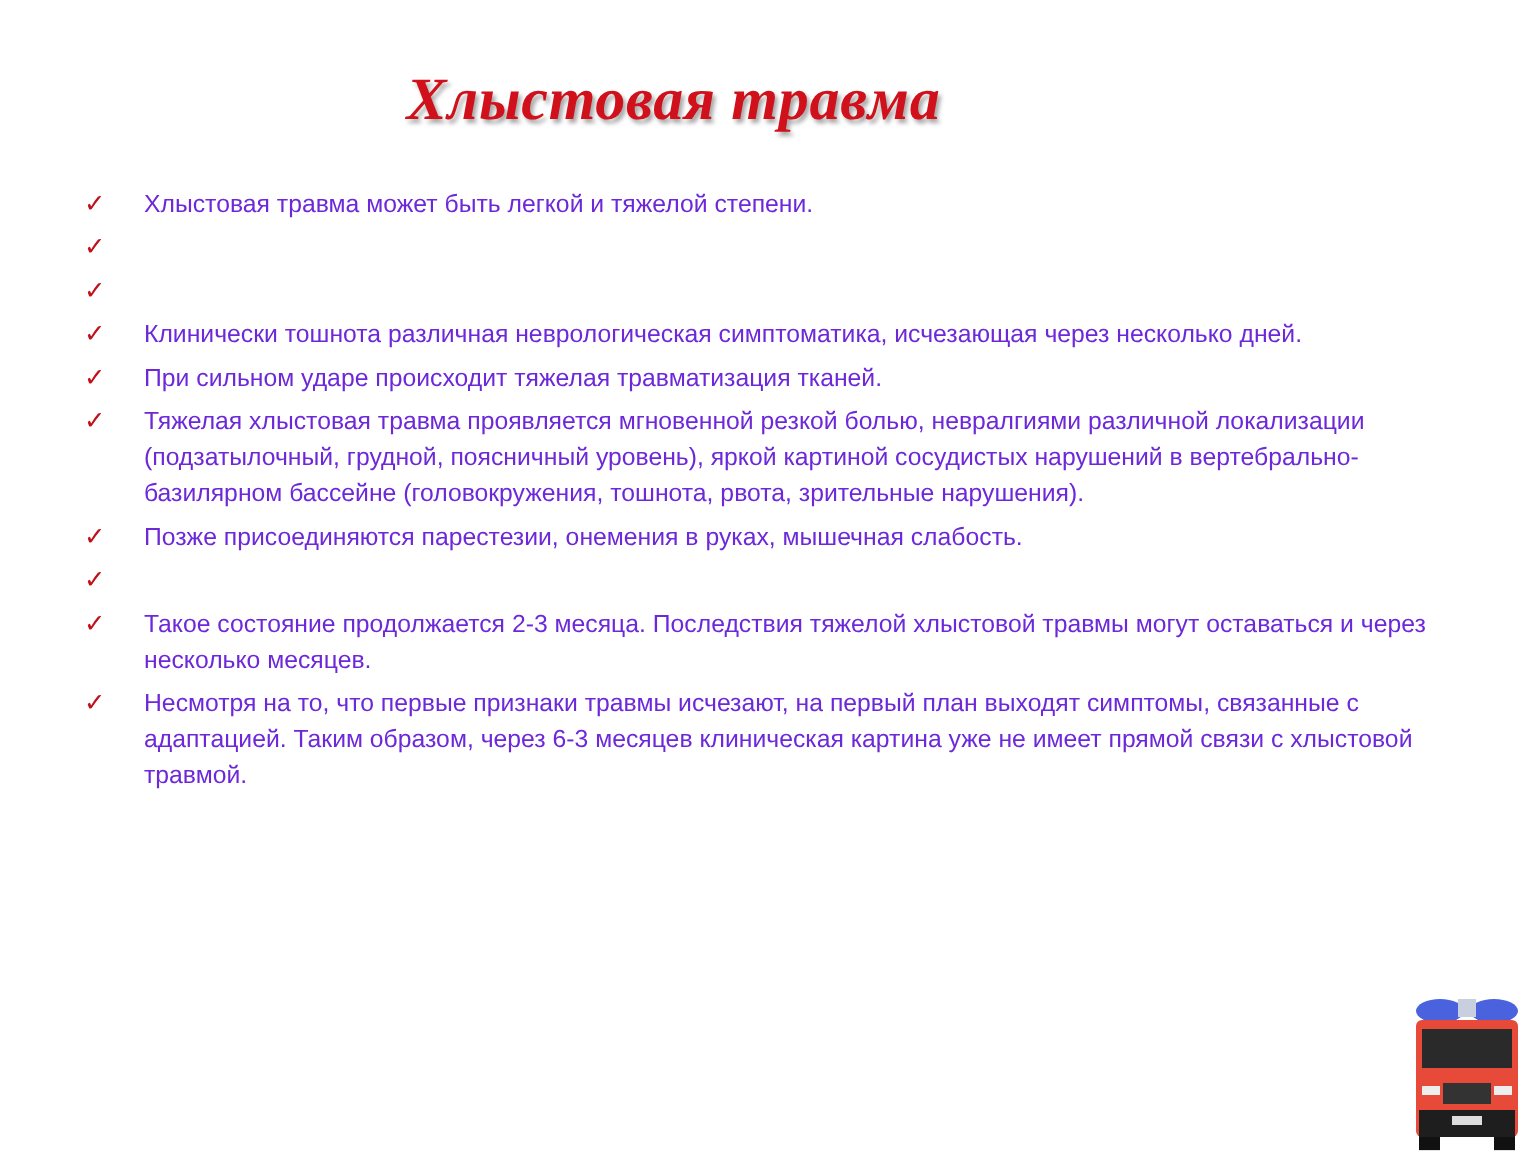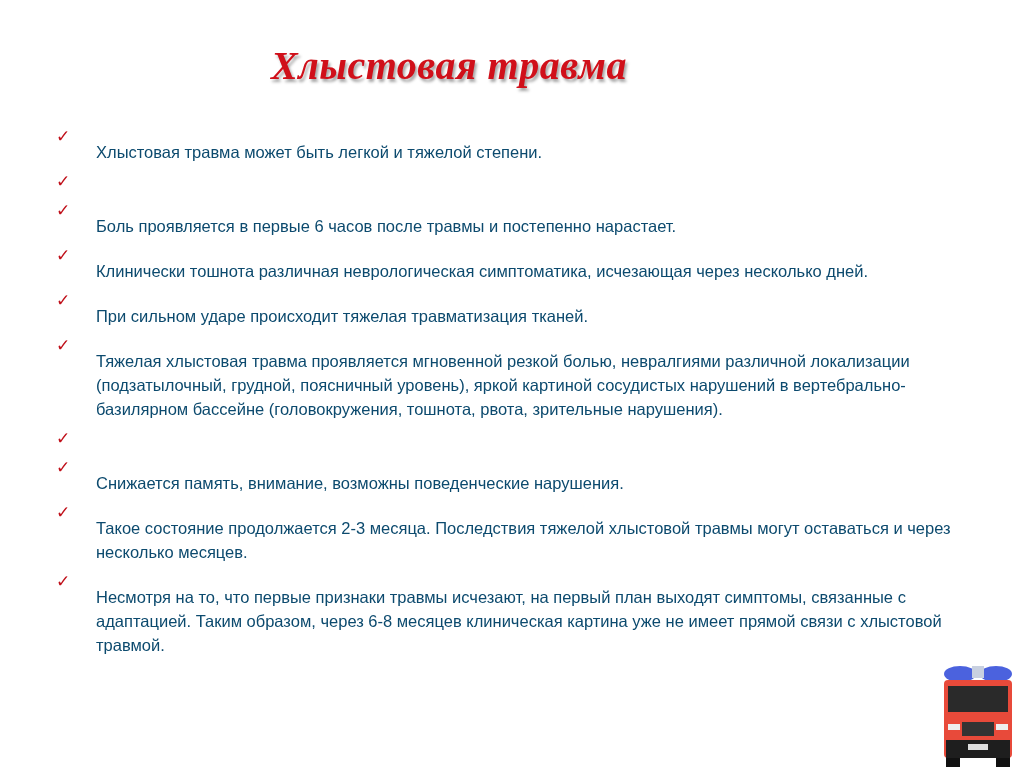--- a/index.html
+++ b/index.html
@@ -13,66 +13,65 @@
     font-style: italic; font-weight: bold; font-size: 40px; color: #d0101a;
     text-shadow: 2px 3px 3px rgba(0,0,0,0.35);
     letter-spacing: 0.5px;
   }
   .list { position: absolute; top: 124px; left: 56px; width: 900px; margin: 0; padding: 0; list-style: none; }
   .item { display: flex; align-items: flex-start; margin-bottom: 5px; }
   .check {
     width: 40px; flex: 0 0 40px; color: #c0101a; font-size: 17px; line-height: 24px;
     font-family: "DejaVu Sans", sans-serif;
   }
-  .text { font-size: 16.5px; line-height: 24px; color: #0c4a6e; margin-top: 16px; }
+  .text { font-size: 16.5px; line-height: 24px; color: #6d28d9; }
   .ambulance { position: absolute; left: 938px; top: 660px; width: 80px; height: 107px; }
 </style>
 </head>
 <body>
 
 <div class="title">Хлыстовая травма</div>
 
 <ul class="list">
   <li class="item">
       <span class="check">✓</span>
       <span class="text">Хлыстовая травма может быть легкой и тяжелой степени.</span>
     </li>
   <li class="item">
       <span class="check">✓</span>
     </li>
   <li class="item">
       <span class="check">✓</span>
-      <span class="text">Боль проявляется в первые 6 часов после травмы и постепенно нарастает.</span>
     </li>
   <li class="item">
       <span class="check">✓</span>
       <span class="text">Клинически тошнота различная неврологическая симптоматика, исчезающая через несколько дней.</span>
     </li>
   <li class="item">
       <span class="check">✓</span>
       <span class="text">При сильном ударе происходит тяжелая травматизация тканей.</span>
     </li>
   <li class="item">
       <span class="check">✓</span>
       <span class="text">Тяжелая хлыстовая травма проявляется мгновенной резкой болью, невралгиями различной локализации (подзатылочный, грудной, поясничный уровень), яркой картиной сосудистых нарушений в вертебрально-базилярном бассейне (головокружения, тошнота, рвота, зрительные нарушения).</span>
     </li>
   <li class="item">
       <span class="check">✓</span>
+      <span class="text">Позже присоединяются парестезии, онемения в руках, мышечная слабость.</span>
     </li>
   <li class="item">
       <span class="check">✓</span>
-      <span class="text">Снижается память, внимание, возможны поведенческие нарушения.</span>
     </li>
   <li class="item">
       <span class="check">✓</span>
       <span class="text">Такое состояние продолжается 2-3 месяца. Последствия тяжелой хлыстовой травмы могут оставаться и через несколько месяцев.</span>
     </li>
   <li class="item">
       <span class="check">✓</span>
-      <span class="text">Несмотря на то, что первые признаки травмы исчезают, на первый план выходят симптомы, связанные с адаптацией. Таким образом, через 6-8 месяцев клиническая картина уже не имеет прямой связи с хлыстовой травмой.</span>
+      <span class="text">Несмотря на то, что первые признаки травмы исчезают, на первый план выходят симптомы, связанные с адаптацией. Таким образом, через 6-3 месяцев клиническая картина уже не имеет прямой связи с хлыстовой травмой.</span>
     </li>
 </ul>
 
 <svg class="ambulance" viewBox="0 0 80 107">
   <ellipse cx="22" cy="14" rx="16" ry="8" fill="#2b46d8" opacity="0.85"></ellipse>
   <ellipse cx="58" cy="14" rx="16" ry="8" fill="#2b46d8" opacity="0.85"></ellipse>
   <rect x="34" y="6" width="12" height="12" fill="#c8d0e0"></rect>
   <rect x="6" y="20" width="68" height="78" rx="4" fill="#e84a3a"></rect>
   <rect x="10" y="26" width="60" height="26" fill="#2a2a2a"></rect>
   <rect x="10" y="64" width="12" height="6" fill="#eeeeee"></rect>

